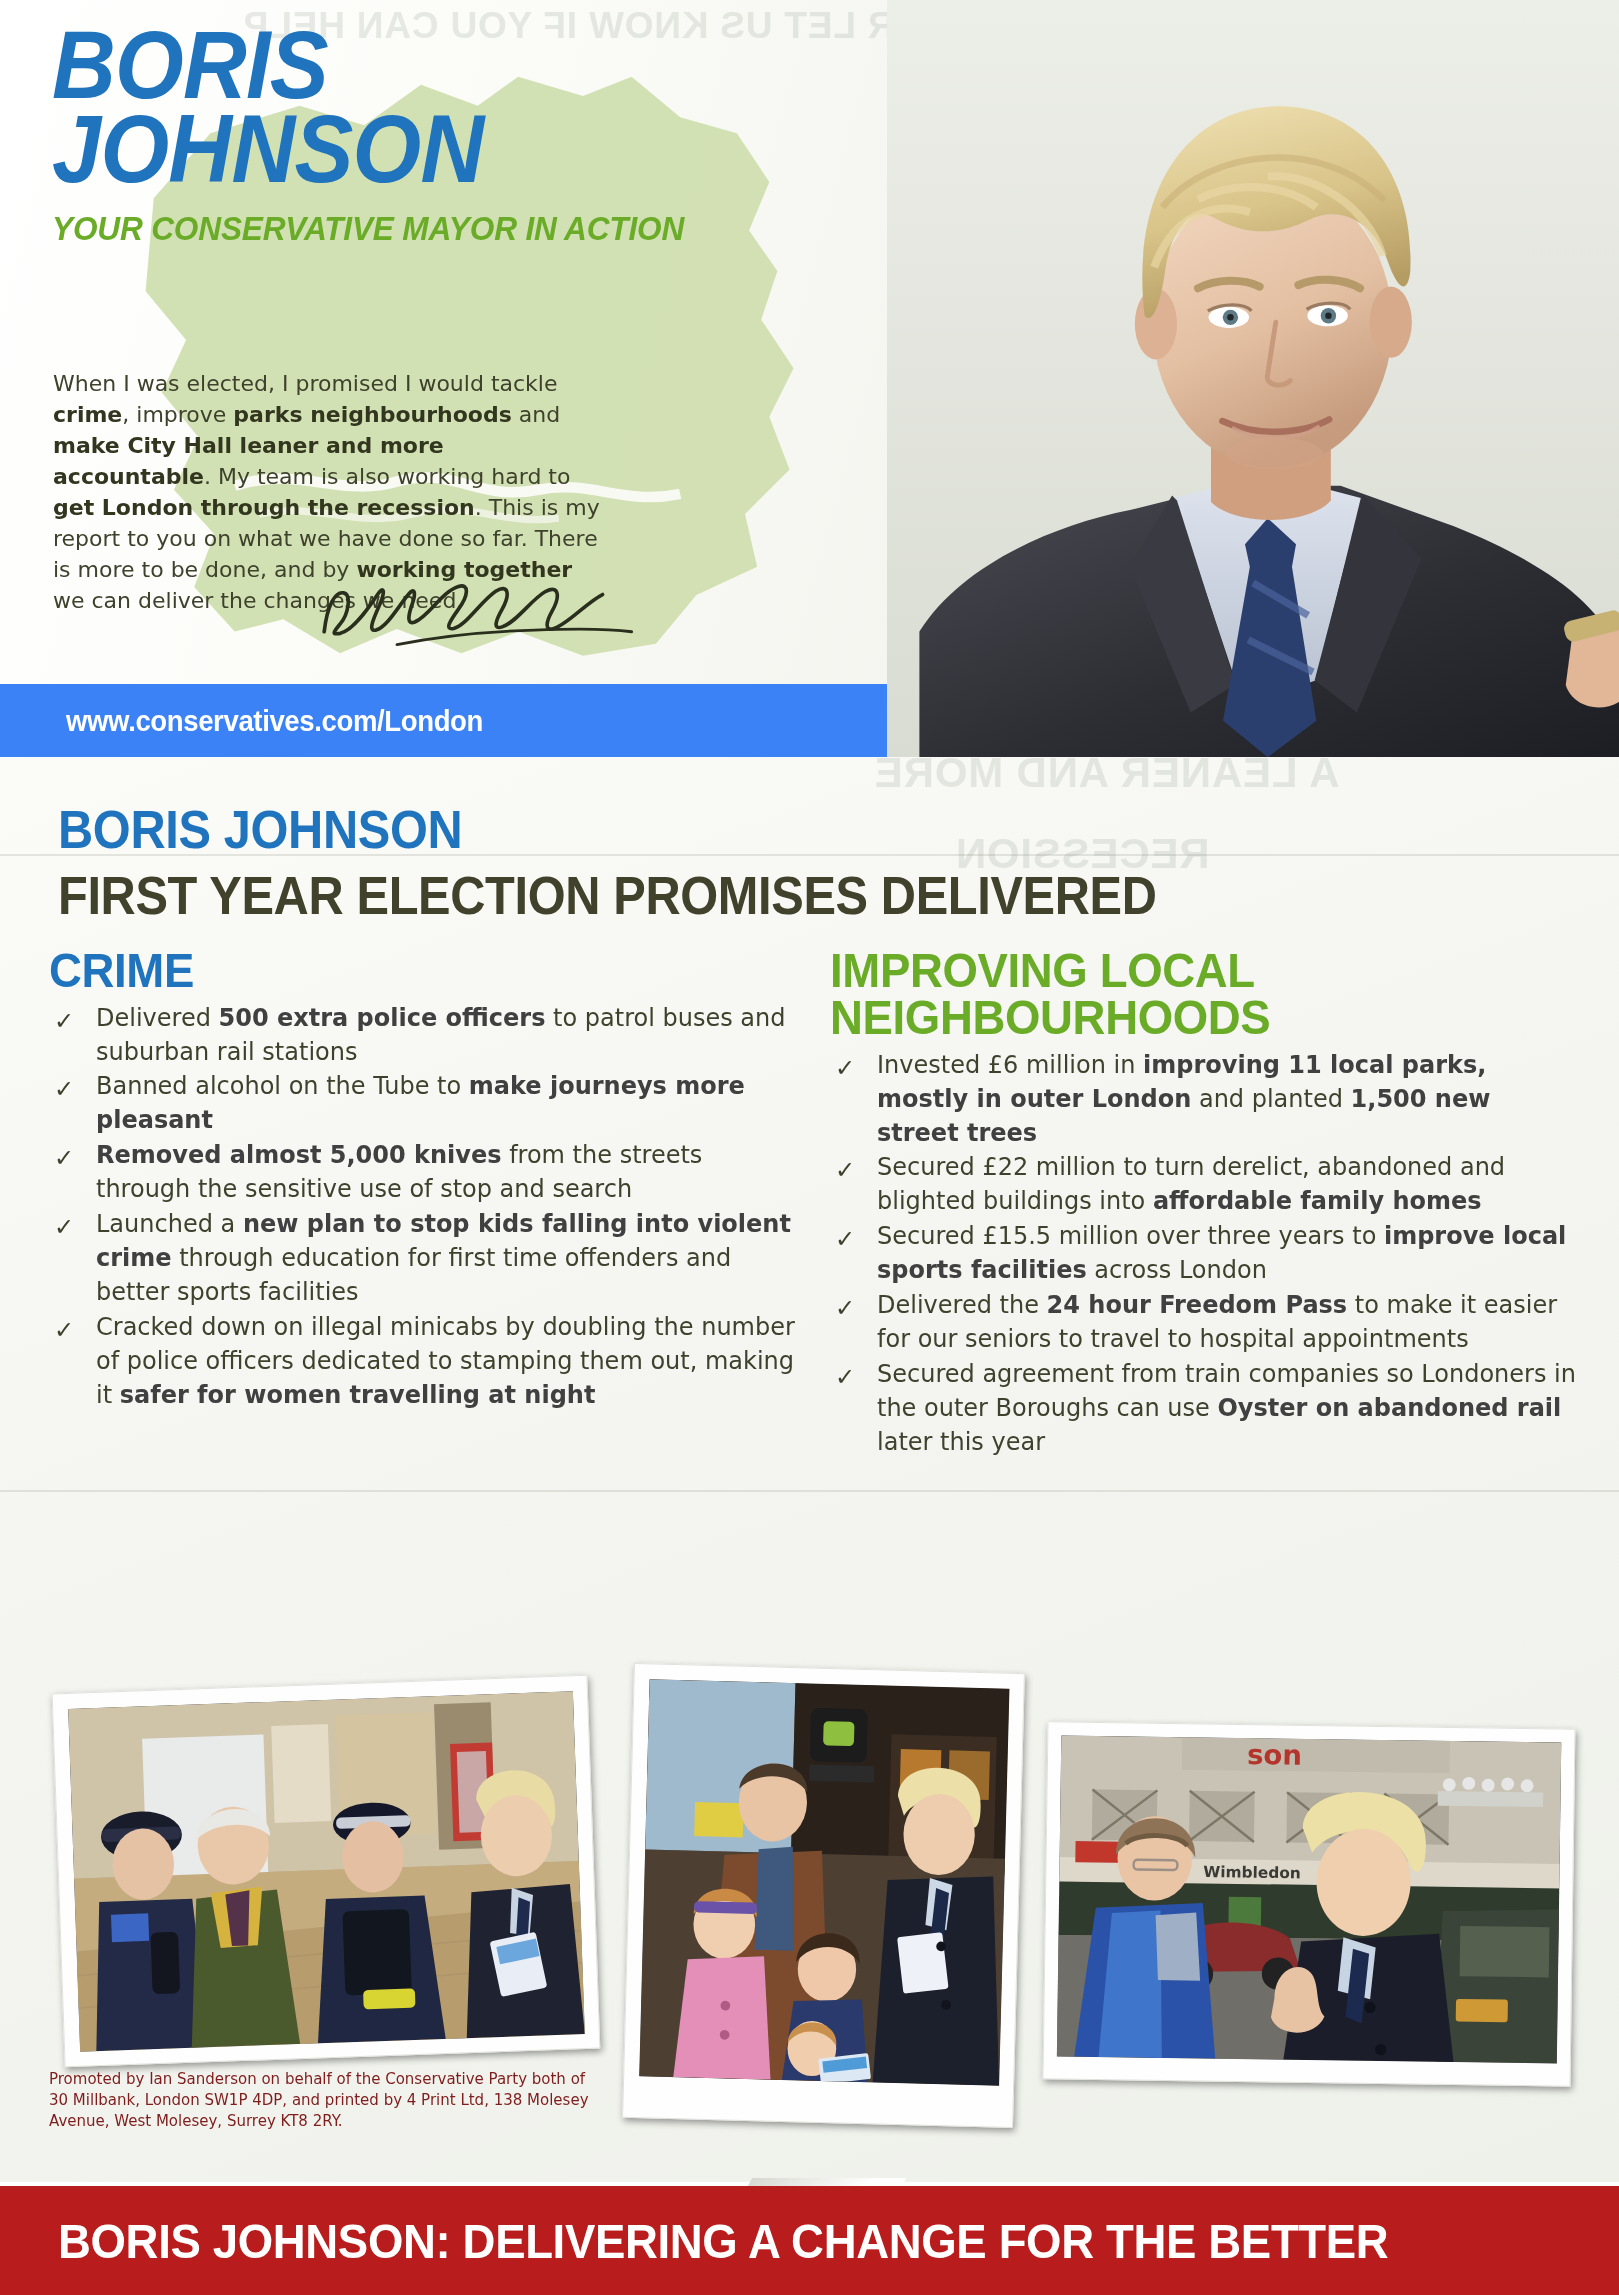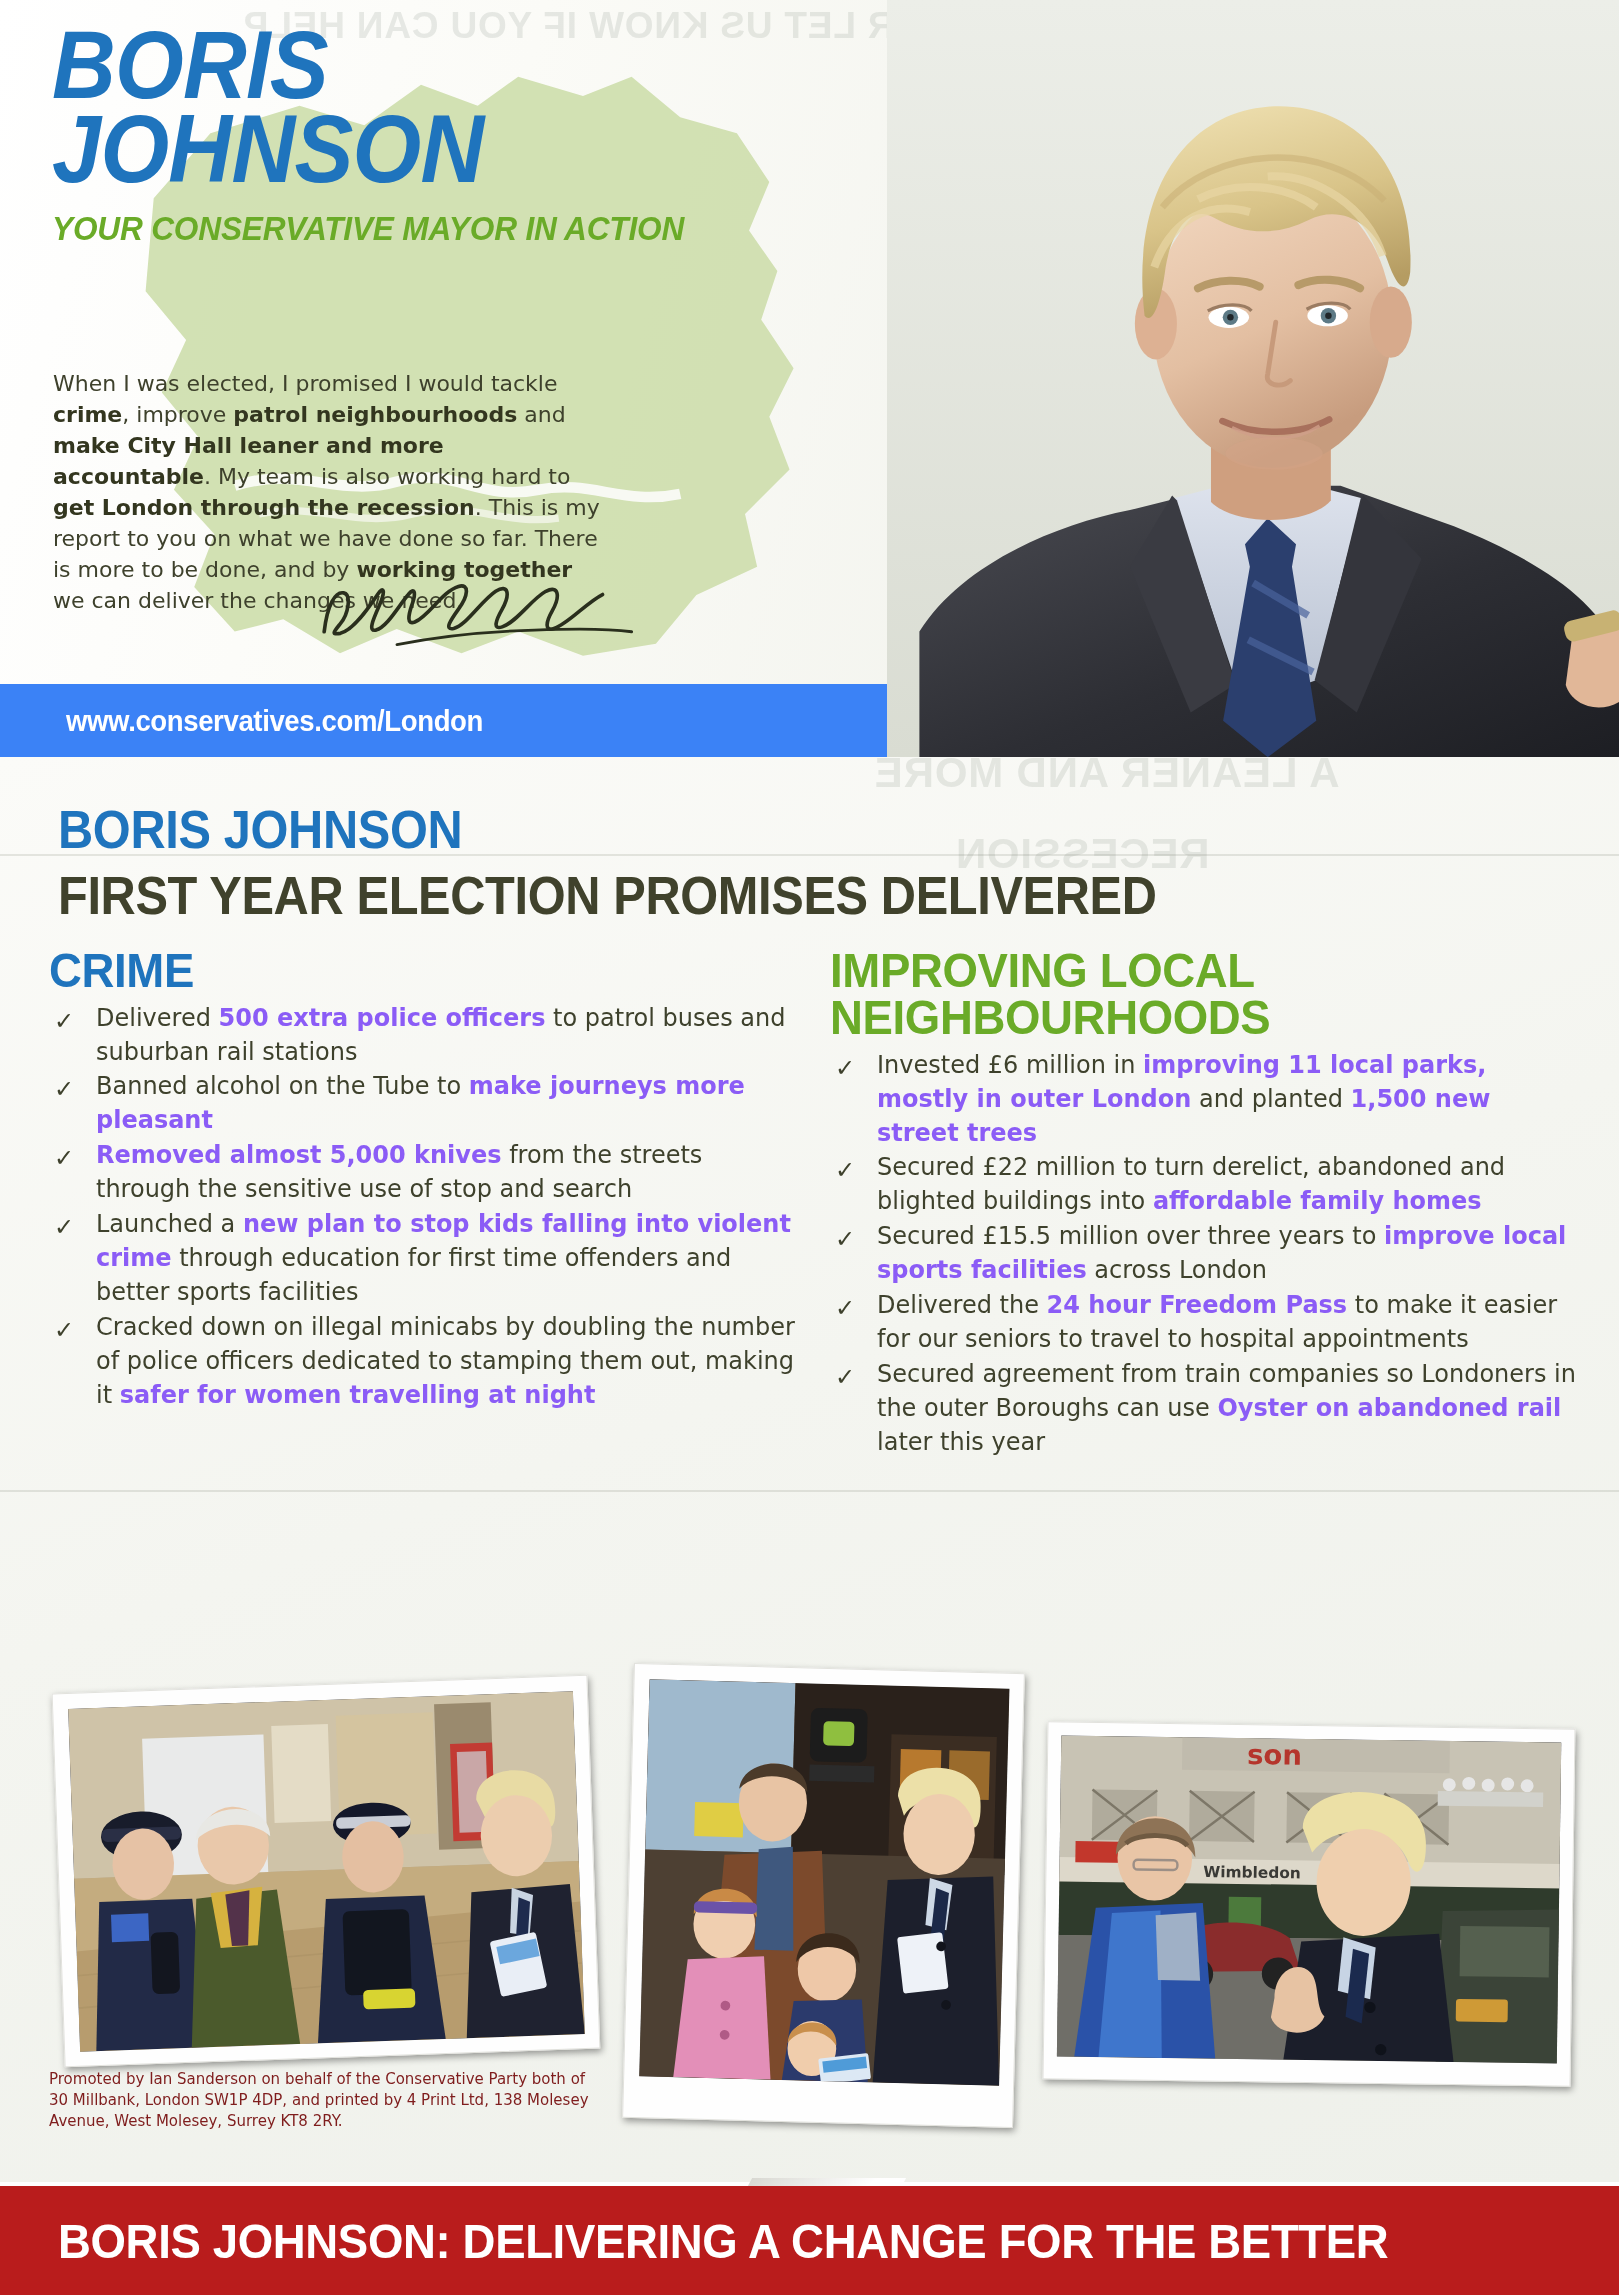--- a/index.html
+++ b/index.html
@@ -121,21 +121,21 @@
   .col-title.blue{ color:#1f74bd; }
   .col-title.green{ color:#6aab28; }
 
   ul.ticks{ list-style:none; margin:0; padding:0; }
   ul.ticks li{
     position:relative; padding-left:47px;
     font-size:24px; line-height:34px; color:#3e412c;
     margin-bottom:0.8px;
     font-family:"DejaVu Sans", sans-serif;
   }
-  ul.ticks li b{ color:#8b5cf6; }
+  ul.ticks li b{ color:#404040; }
   ul.ticks li .tick{
     position:absolute; left:4.9px; top:3.2px;
     font-size:24px; color:#3e412c; font-weight:normal;
   }
 
   
   .photos{ position:absolute; left:0; top:903px; width:1299px; height:453px;padding-left:28px; }
   .polaroid{
     position:absolute; background:#fefefe;
     box-shadow:1.6px 3.2px 7.3px rgba(0,0,0,0.38);
@@ -187,21 +187,21 @@
     <path d="M170,565 C250,540 300,580 370,560 C440,540 470,585 545,570 C610,557 650,590 720,575" stroke="#ffffff" stroke-width="13" fill="none" opacity=".85"></path>
     <path d="M200,600 C270,585 320,618 390,600 C460,582 500,615 570,605" stroke="#ffffff" stroke-width="9" fill="none" opacity=".6"></path>
   </svg>
 
   <div class="name-block">
     <div class="bj-name">BORIS</div>
     <div class="bj-name">JOHNSON</div>
     <div class="bj-tag">YOUR CONSERVATIVE MAYOR IN ACTION</div>
   </div>
 
-  <div class="lede">When I was elected, I promised I would tackle <b>crime</b>, improve <b>patrol neighbourhoods</b> and <b>make City Hall leaner and more accountable</b>. My team is also working hard to <b>get London through the recession</b>. This is my report to you on what we have done so far. There is more to be done, and by <b>working together</b> we can deliver the changes we need.</div>
+  <div class="lede">When I was elected, I promised I would tackle <b>crime</b>, improve <b>parks neighbourhoods</b> and <b>make City Hall leaner and more accountable</b>. My team is also working hard to <b>get London through the recession</b>. This is my report to you on what we have done so far. There is more to be done, and by <b>working together</b> we can deliver the changes we need.</div>
 
   <svg class="signature" viewBox="0 0 440 110">
     <path d="M20,80 C24,46 34,30 44,32 C54,34 50,58 40,70 C32,80 28,84 40,82 C56,78 74,52 86,34
              C94,22 96,30 88,48 C80,66 74,80 84,78 C98,74 112,48 124,34 C132,24 134,32 128,48
              C124,60 122,72 132,68 C150,60 166,30 186,24 C200,20 198,36 186,52 C176,66 168,78 180,76
              C196,72 214,42 232,30 C248,20 250,34 240,52 C232,66 228,78 240,74 C258,68 276,40 294,30
              C310,22 312,36 302,54 C294,68 292,80 304,76 C322,70 344,44 364,34" stroke="#2a2f1d" stroke-width="4.5" fill="none" stroke-linecap="round"></path>
     <path d="M110,96 C150,88 210,80 280,78 C330,76 370,76 400,80" stroke="#2a2f1d" stroke-width="3.5" fill="none" stroke-linecap="round"></path>
   </svg>
 

